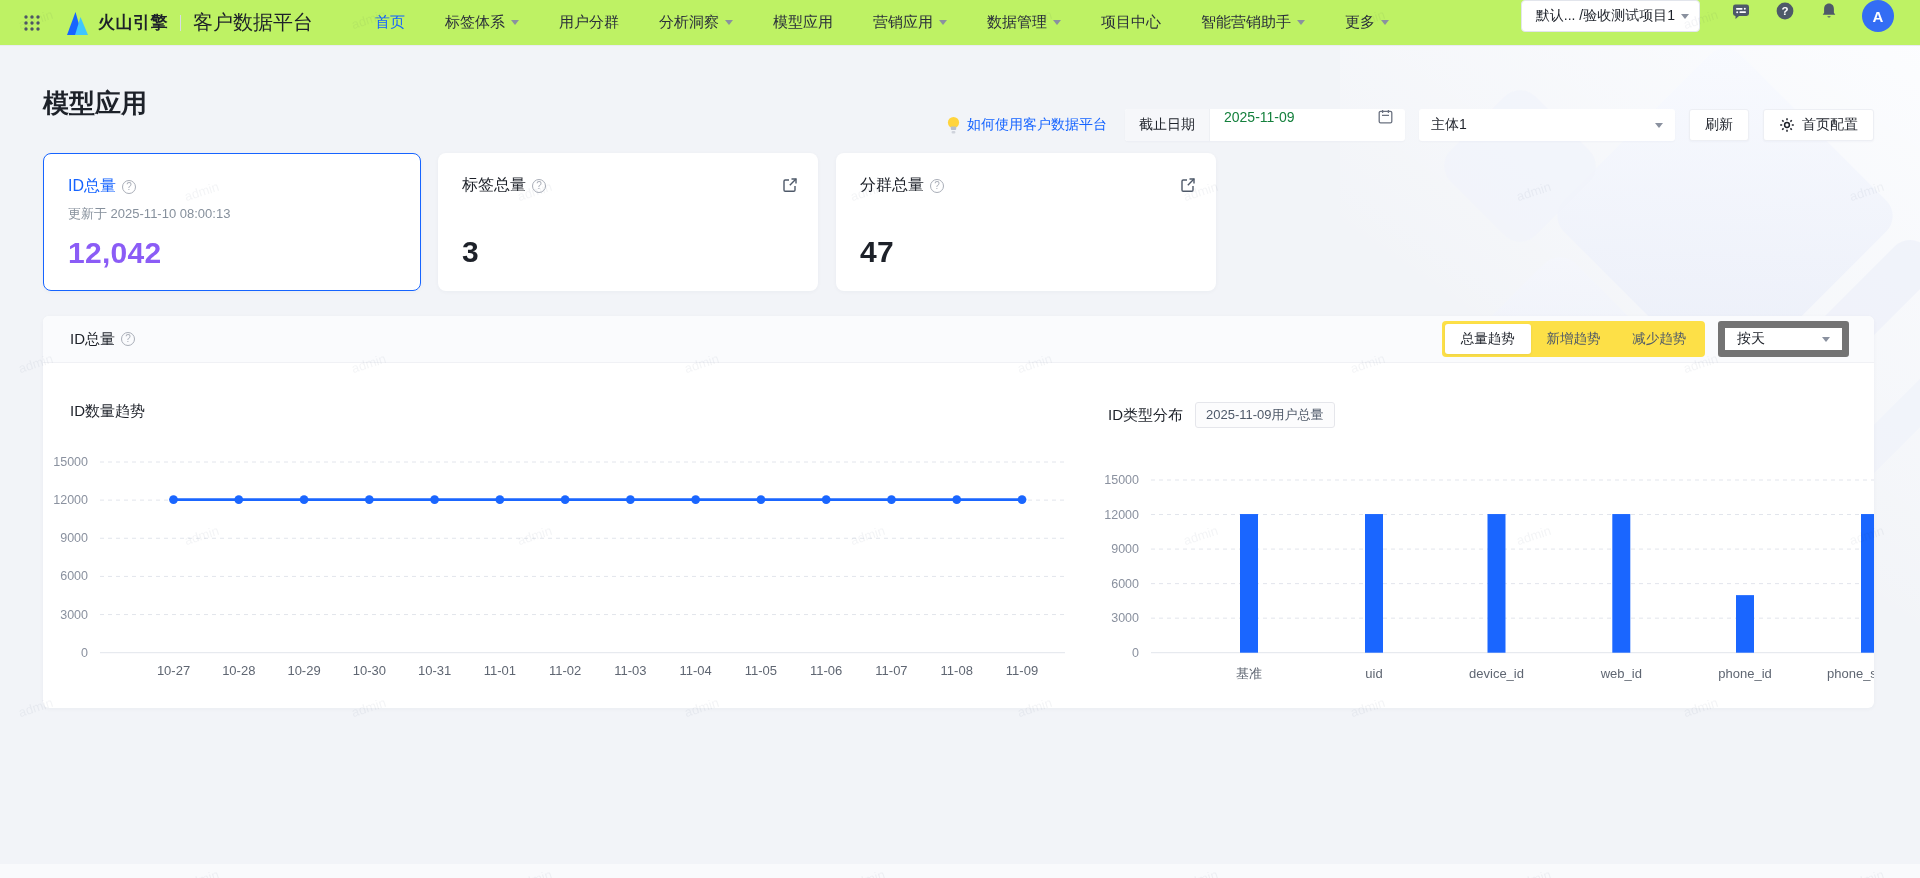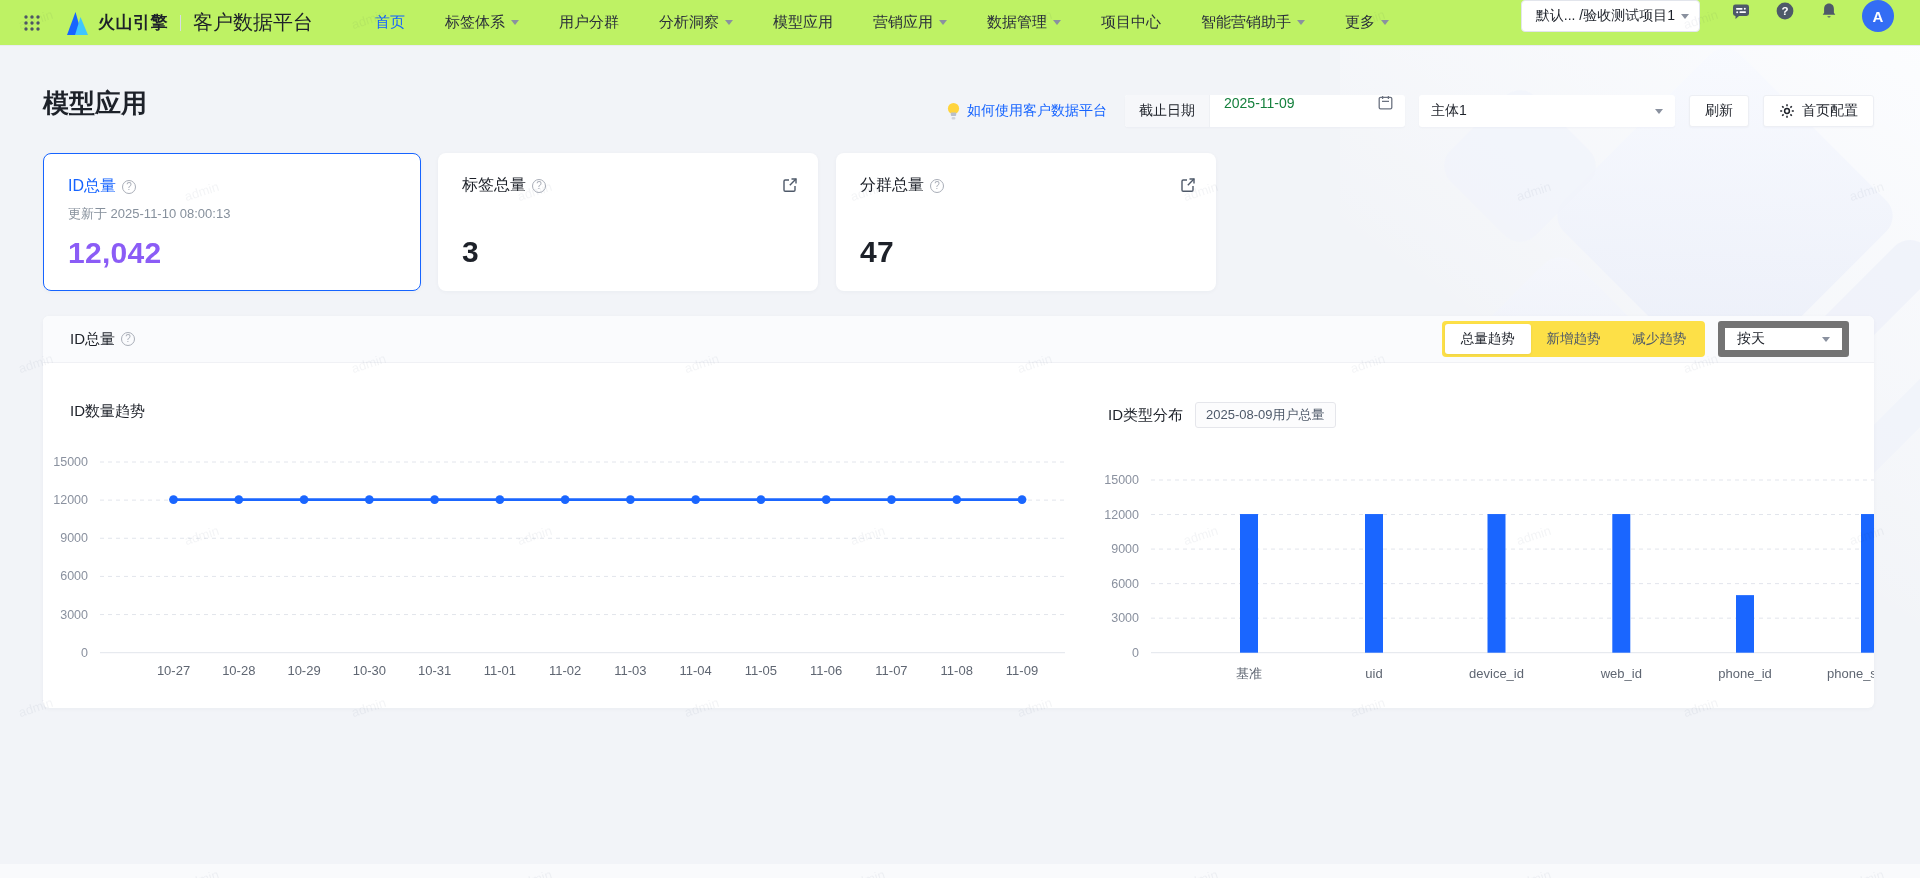--- a/index.html
+++ b/index.html
@@ -35,21 +35,21 @@
   .caret { width:0; height:0; border:4px solid transparent; border-top:5px solid #8a919f; margin-left:6px; margin-top:4px; }
   .nav-right { position:absolute; right:26px; top:0; height:46px; display:flex; gap:22px; }
   .proj { height:32px; border:1px solid #e2e5ec; border-radius:4px; background:#fff; display:flex; align-items:center;
           padding:0 10px 0 14px; font-size:14px; color:#1d2129; cursor:pointer; margin-right:8px; white-space:nowrap; }
   .nav-ic { width:22px; height:22px; display:flex; align-items:center; justify-content:center; cursor:pointer; }
   .avatar { width:32px; height:32px; border-radius:50%; background:#336df4; color:#fff; font-size:15px; font-weight:700;
             display:flex; align-items:center; justify-content:center; cursor:pointer; }
 
   
   .page-title { position:absolute; left:43px; top:86px; font-size:26px; font-weight:600; color:#1d2129; z-index:2; }
-  .controls { position:absolute; top:95px; right:46px; height:32px; display:flex; align-items:center; gap:14px; z-index:2; }
+  .controls { position:absolute; top:109px; right:46px; height:32px; display:flex; align-items:center; gap:14px; z-index:2; }
   .help-wrap { display:flex; align-items:center; gap:6px; margin-right:4px; }
   .help-link { font-size:14px; color:#1664ff; cursor:pointer; text-decoration:none; }
   .date-group { height:32px; width:280px; background:#fff; border-radius:3px; display:flex; overflow:hidden;
                 box-shadow:0 1px 2px rgba(30,40,80,.03); cursor:pointer; }
   .dg-label { height:100%; display:flex; align-items:center; padding:0 14px; background:#f6f7fa; color:#1d2129; font-size:14px;
               border-right:1px solid #eef0f4; }
   .dg-value { flex:1; padding:0 14px; font-size:14px; color:#15803d; }
   .dg-cal { margin-right:12px; display:flex; }
   .select { height:32px; background:#fff; border-radius:3px; display:flex; align-items:center; justify-content:space-between;
             padding:0 12px; font-size:14px; color:#1d2129; cursor:pointer; box-shadow:0 1px 2px rgba(30,40,80,.03); }
@@ -294,21 +294,21 @@
         <div class="tab">减少趋势</div>
       </div>
     <div class="select sel-gran">
       <span>按天</span>
       <span class="caret"></span>
     </div>
 
     <div class="chart-title ct-left">ID数量趋势</div>
     <div class="chart-title ct-right">
       <span>ID类型分布</span>
-      <span class="tag">2025-08-09用户总量</span>
+      <span class="tag">2025-11-09用户总量</span>
     </div>
 
     <svg id="lineChart" width="1040" height="252">
         <line x1="57" y1="206.7" x2="1022" y2="206.7" stroke="#e2e5ec" stroke-width="1" stroke-dasharray="none"></line>
         <text x="45" y="210.7" text-anchor="end" font-size="12.5" fill="#8a919f" font-family="Liberation Sans, sans-serif">0</text>
         <line x1="57" y1="168.56" x2="1022" y2="168.56" stroke="#e2e5ec" stroke-width="1" stroke-dasharray="4 4"></line>
         <text x="45" y="172.56" text-anchor="end" font-size="12.5" fill="#8a919f" font-family="Liberation Sans, sans-serif">3000</text>
         <line x1="57" y1="130.42" x2="1022" y2="130.42" stroke="#e2e5ec" stroke-width="1" stroke-dasharray="4 4"></line>
         <text x="45" y="134.42" text-anchor="end" font-size="12.5" fill="#8a919f" font-family="Liberation Sans, sans-serif">6000</text>
         <line x1="57" y1="92.28" x2="1022" y2="92.28" stroke="#e2e5ec" stroke-width="1" stroke-dasharray="4 4"></line>

